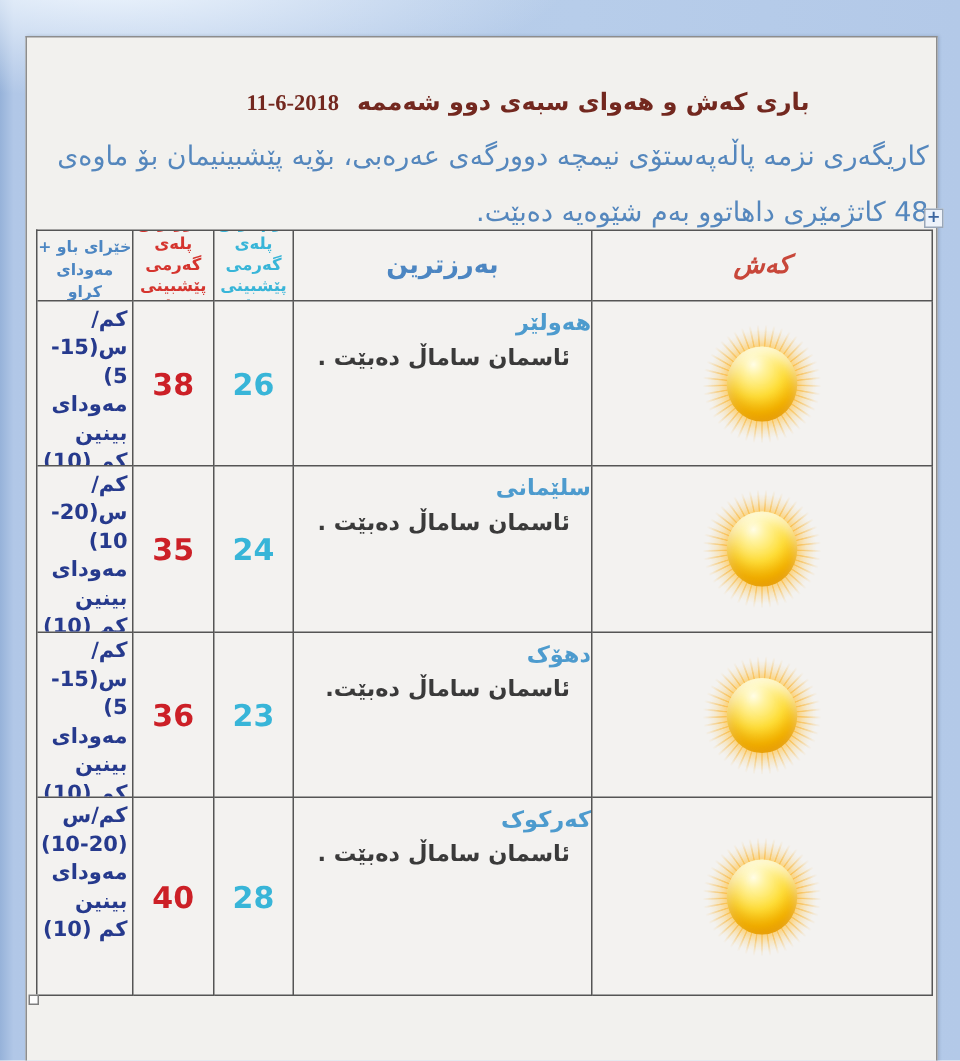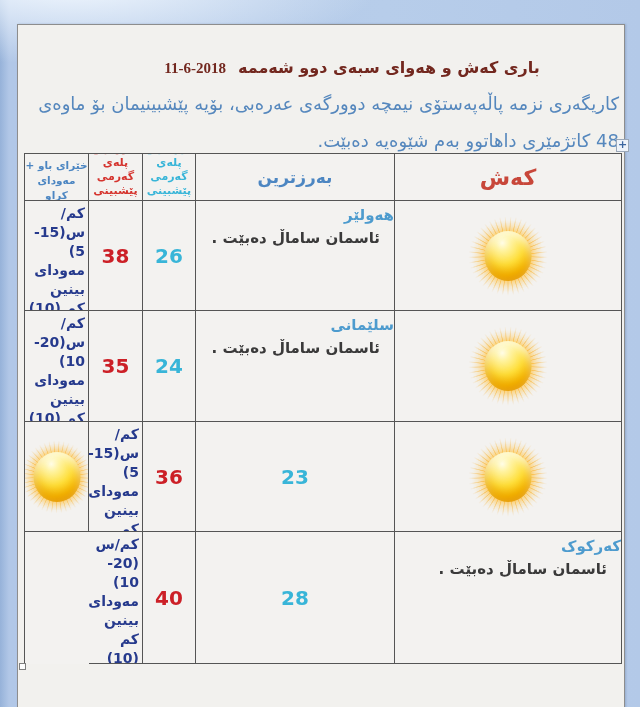--- a/index.html
+++ b/index.html
@@ -36,21 +36,21 @@
     grid-template-columns:227px 199px 53px 54px 64px;
     grid-template-rows:47px 110px 111px 110px 132px;
     border-top:1px solid #555;border-left:1px solid #555;
     background:#f3f2f0;
   }
   .cell{
     border-right:1px solid #555;border-bottom:1px solid #555;
     box-sizing:border-box;overflow:hidden;
   }
   .th{display:flex;align-items:center;justify-content:center;text-align:center;font-weight:bold;}
-  .th-weather{color:#c8473a;font-size:22px;}
+  .th-weather{color:#c8473a;font-size:17px;font-style:italic;}
   .th-cities{color:#4c86c2;font-size:17px;font-weight:600;}
   .th-small{font-size:11px;line-height:14px;white-space:pre-line;padding:2px 1px;}
   .th-min{color:#38b5d8;}
   .th-max{color:#d5342e;}
   .th-wind{color:#4c86c2;align-items:flex-start;padding-top:4px;font-size:10.5px;line-height:15px;white-space:pre-line;}
   .wind-cell{
     color:#263a8d;font-weight:bold;font-size:14px;line-height:19px;
     white-space:pre-line;text-align:right;padding:3px 3px 0 2px;direction:rtl;
   }
   .temp-cell{display:flex;align-items:center;justify-content:center;font-weight:bold;font-size:20px;}
@@ -148,20 +148,24 @@
 مەودای بینین
 کم (10)</div>
 
     <div class="cell sun-cell">
       <div class="sun">
         <div class="sun-glow"></div>
         <div class="sun-rays"></div>
         <div class="sun-core"></div>
       </div>
     </div>
+    <div class="cell city-cell">
+      <span class="city-name">دهۆک</span>
+      <span class="city-cond">ئاسمان ساماڵ دەبێت.</span>
+    </div>
     <div class="cell temp-cell temp-min">23</div>
     <div class="cell temp-cell temp-max">36</div>
     <div class="cell wind-cell">کم/س(15-5)
 مەودای بینین
 کم (10)</div>
 
     <div class="cell sun-cell">
       <div class="sun">
         <div class="sun-glow"></div>
         <div class="sun-rays"></div>

